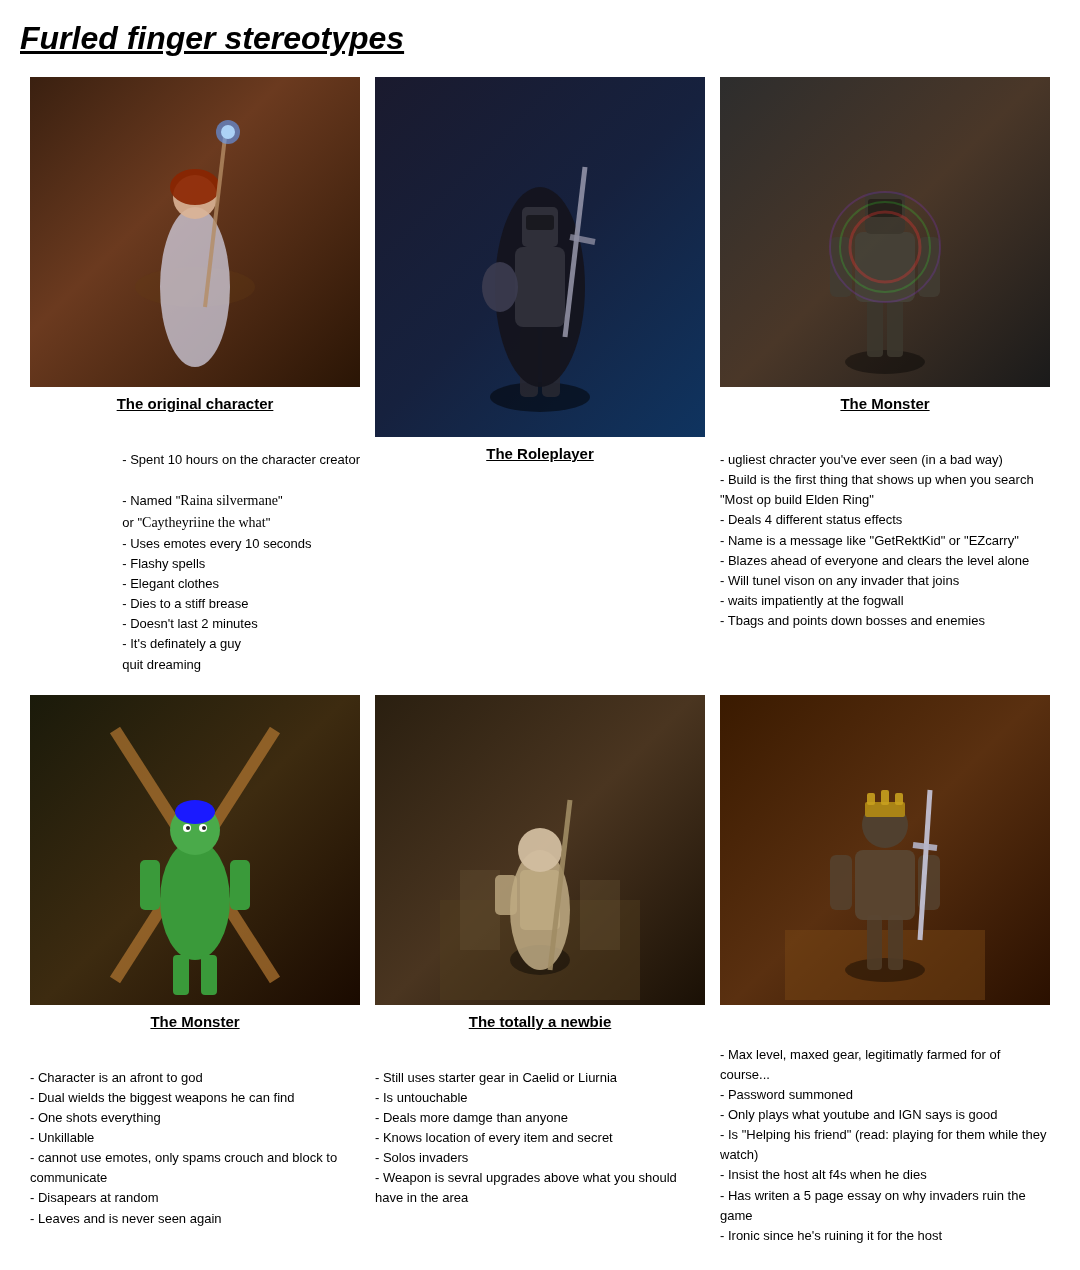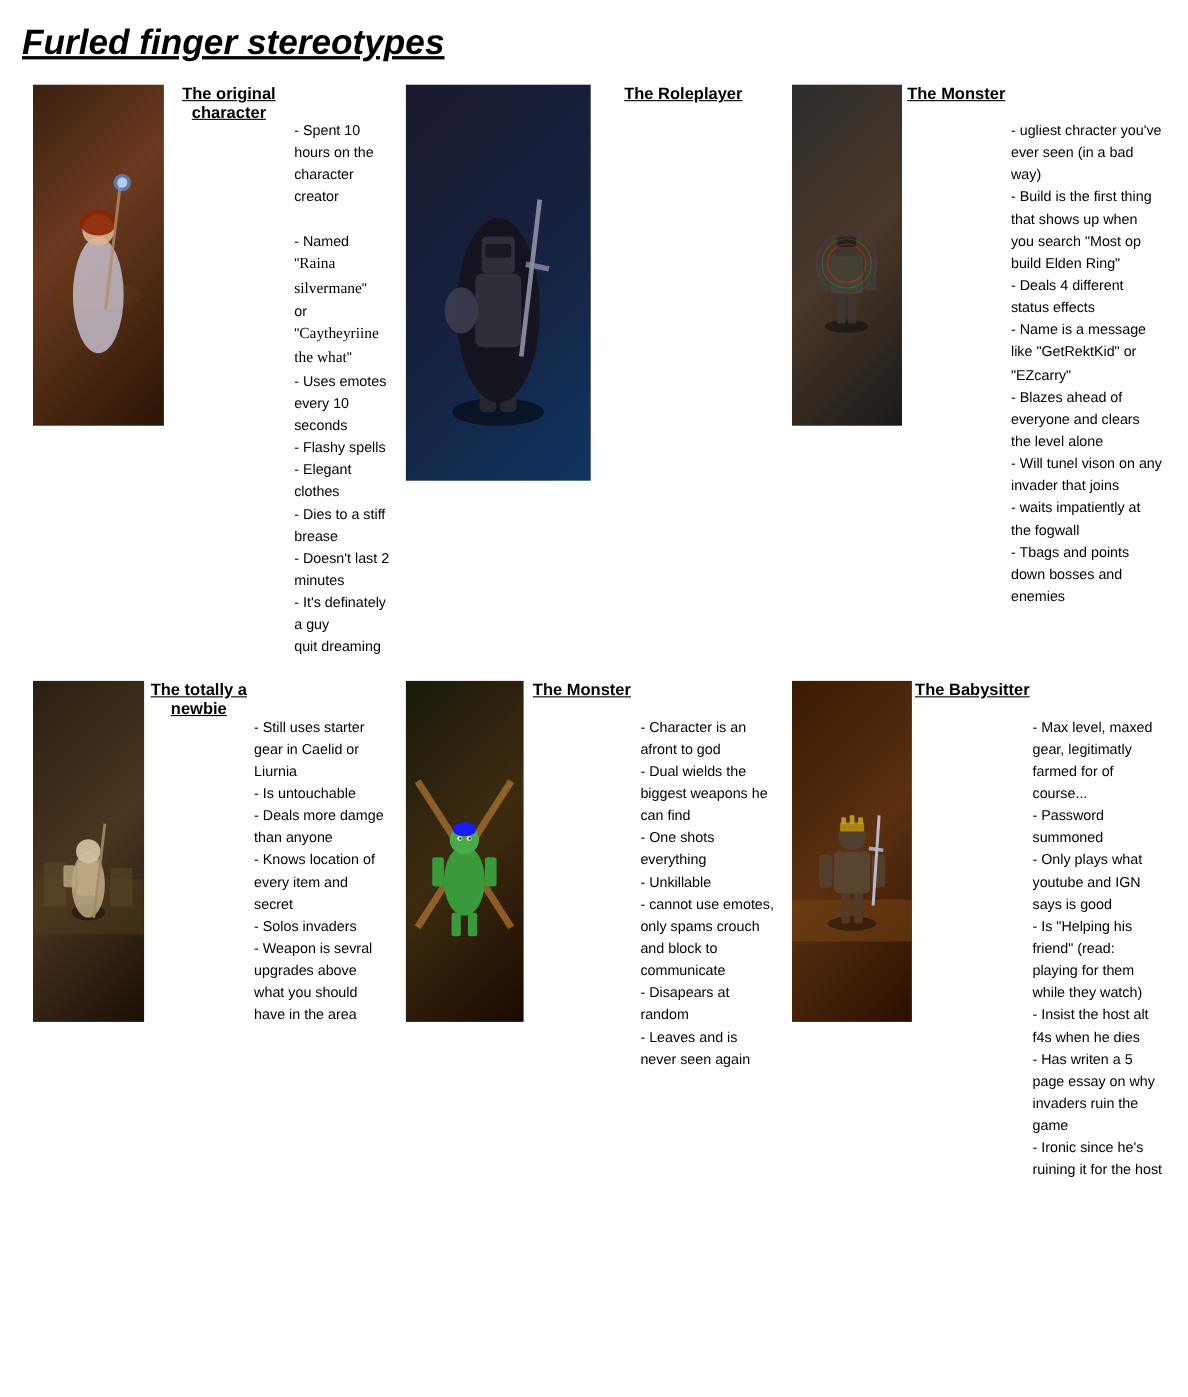--- a/index.html
+++ b/index.html
@@ -19,21 +19,22 @@
       font-style: italic;
     }
     .grid {
       display: grid;
       grid-template-columns: repeat(3, 1fr);
       gap: 20px 15px;
       padding: 0 10px;
     }
     .card {
       display: flex;
-      align-items: flex-start;
+      flex-direction: column;
+      align-items: flex-end;
     }
     .card-image {
       width: 100%;
       height: 310px;
       background: #444;
       margin-bottom: 8px;
       overflow: hidden;
       position: relative;
     }
     
@@ -174,54 +175,20 @@
       - Deals 4 different status effects<br>
       - Name is a message like "GetRektKid" or "EZcarry"<br>
       - Blazes ahead of everyone and clears the level alone<br>
       - Will tunel vison on any invader that joins<br>
       - waits impatiently at the fogwall<br>
       - Tbags and points down bosses and enemies
     </div>
   </div>
 
   <div class="card">
-    <div class="card-image img-newbie">
-      <div class="img-figure">
-        <svg width="200" height="300" viewBox="0 0 200 300">
-
-          <rect x="0" y="200" width="200" height="100" fill="rgba(80,60,30,0.5)"></rect>
-          <rect x="20" y="170" width="40" height="80" fill="rgba(100,80,50,0.4)"></rect>
-          <rect x="140" y="180" width="40" height="70" fill="rgba(100,80,50,0.4)"></rect>
-
-          <ellipse cx="100" cy="260" rx="30" ry="15" fill="rgba(0,0,0,0.4)"></ellipse>
-
-          <ellipse cx="100" cy="210" rx="30" ry="60" fill="rgba(200,180,140,0.8)"></ellipse>
-
-          <rect x="80" y="170" width="40" height="60" rx="5" fill="rgba(190,170,130,0.9)"></rect>
-
-          <circle cx="100" cy="150" r="22" fill="rgba(210,190,160,0.95)"></circle>
-
-          <line x1="130" y1="100" x2="110" y2="270" stroke="rgba(160,140,100,0.9)" stroke-width="5"></line>
-
-          <rect x="55" y="175" width="22" height="40" rx="5" fill="rgba(190,170,130,0.8)"></rect>
-        </svg>
-      </div>
-    </div>
-    <div class="card-title">The totally a newbie</div>
-    <div class="card-text">
-      - Still uses starter gear in Caelid or Liurnia<br>
-      - Is untouchable<br>
-      - Deals more damge than anyone<br>
-      - Knows location of every item and secret<br>
-      - Solos invaders<br>
-      - Weapon is sevral upgrades above what you should have in the area
-    </div>
-  </div>
-
-  <div class="card">
     <div class="card-image img-monster">
       <div class="img-figure">
         <svg width="200" height="300" viewBox="0 0 200 300">
 
           <line x1="20" y1="30" x2="180" y2="280" stroke="rgba(180,120,50,0.7)" stroke-width="12"></line>
           <line x1="180" y1="30" x2="20" y2="280" stroke="rgba(180,120,50,0.7)" stroke-width="12"></line>
 
           <ellipse cx="100" cy="200" rx="35" ry="60" fill="#3a9a3a"></ellipse>
 
           <circle cx="100" cy="130" r="25" fill="#4aaa4a"></circle>
@@ -247,20 +214,54 @@
       - Dual wields the biggest weapons he can find<br>
       - One shots everything<br>
       - Unkillable<br>
       - cannot use emotes, only spams crouch and block to communicate<br>
       - Disapears at random<br>
       - Leaves and is never seen again
     </div>
   </div>
 
   <div class="card">
+    <div class="card-image img-newbie">
+      <div class="img-figure">
+        <svg width="200" height="300" viewBox="0 0 200 300">
+
+          <rect x="0" y="200" width="200" height="100" fill="rgba(80,60,30,0.5)"></rect>
+          <rect x="20" y="170" width="40" height="80" fill="rgba(100,80,50,0.4)"></rect>
+          <rect x="140" y="180" width="40" height="70" fill="rgba(100,80,50,0.4)"></rect>
+
+          <ellipse cx="100" cy="260" rx="30" ry="15" fill="rgba(0,0,0,0.4)"></ellipse>
+
+          <ellipse cx="100" cy="210" rx="30" ry="60" fill="rgba(200,180,140,0.8)"></ellipse>
+
+          <rect x="80" y="170" width="40" height="60" rx="5" fill="rgba(190,170,130,0.9)"></rect>
+
+          <circle cx="100" cy="150" r="22" fill="rgba(210,190,160,0.95)"></circle>
+
+          <line x1="130" y1="100" x2="110" y2="270" stroke="rgba(160,140,100,0.9)" stroke-width="5"></line>
+
+          <rect x="55" y="175" width="22" height="40" rx="5" fill="rgba(190,170,130,0.8)"></rect>
+        </svg>
+      </div>
+    </div>
+    <div class="card-title">The totally a newbie</div>
+    <div class="card-text">
+      - Still uses starter gear in Caelid or Liurnia<br>
+      - Is untouchable<br>
+      - Deals more damge than anyone<br>
+      - Knows location of every item and secret<br>
+      - Solos invaders<br>
+      - Weapon is sevral upgrades above what you should have in the area
+    </div>
+  </div>
+
+  <div class="card">
     <div class="card-image img-babysitter">
       <div class="img-figure">
         <svg width="200" height="300" viewBox="0 0 200 300">
 
           <rect x="0" y="230" width="200" height="70" fill="rgba(120,70,20,0.5)"></rect>
 
           <ellipse cx="100" cy="270" rx="40" ry="12" fill="rgba(0,0,0,0.4)"></ellipse>
 
           <rect x="82" y="215" width="15" height="55" rx="4" fill="rgba(80,60,40,0.9)"></rect>
           <rect x="103" y="215" width="15" height="55" rx="4" fill="rgba(80,60,40,0.9)"></rect>
@@ -275,21 +276,20 @@
           <rect x="80" y="102" width="40" height="15" rx="2" fill="rgba(180,140,20,0.9)"></rect>
           <rect x="82" y="93" width="8" height="12" rx="2" fill="rgba(200,160,30,0.9)"></rect>
           <rect x="96" y="90" width="8" height="15" rx="2" fill="rgba(200,160,30,0.9)"></rect>
           <rect x="110" y="93" width="8" height="12" rx="2" fill="rgba(200,160,30,0.9)"></rect>
 
           <line x1="145" y1="90" x2="135" y2="240" stroke="rgba(200,200,220,0.9)" stroke-width="5"></line>
           <line x1="128" y1="145" x2="152" y2="148" stroke="rgba(180,180,200,0.9)" stroke-width="6"></line>
         </svg>
       </div>
     </div>
-    <div class="card-title">The Babysitter</div>
     <div class="card-text">
       - Max level, maxed gear, legitimatly farmed for of course...<br>
       - Password summoned<br>
       - Only plays what youtube and IGN says is good<br>
       - Is "Helping his friend" (read: playing for them while they watch)<br>
       - Insist the host alt f4s when he dies<br>
       - Has writen a 5 page essay on why invaders ruin the game<br>
       - Ironic since he's ruining it for the host
     </div>
   </div>

